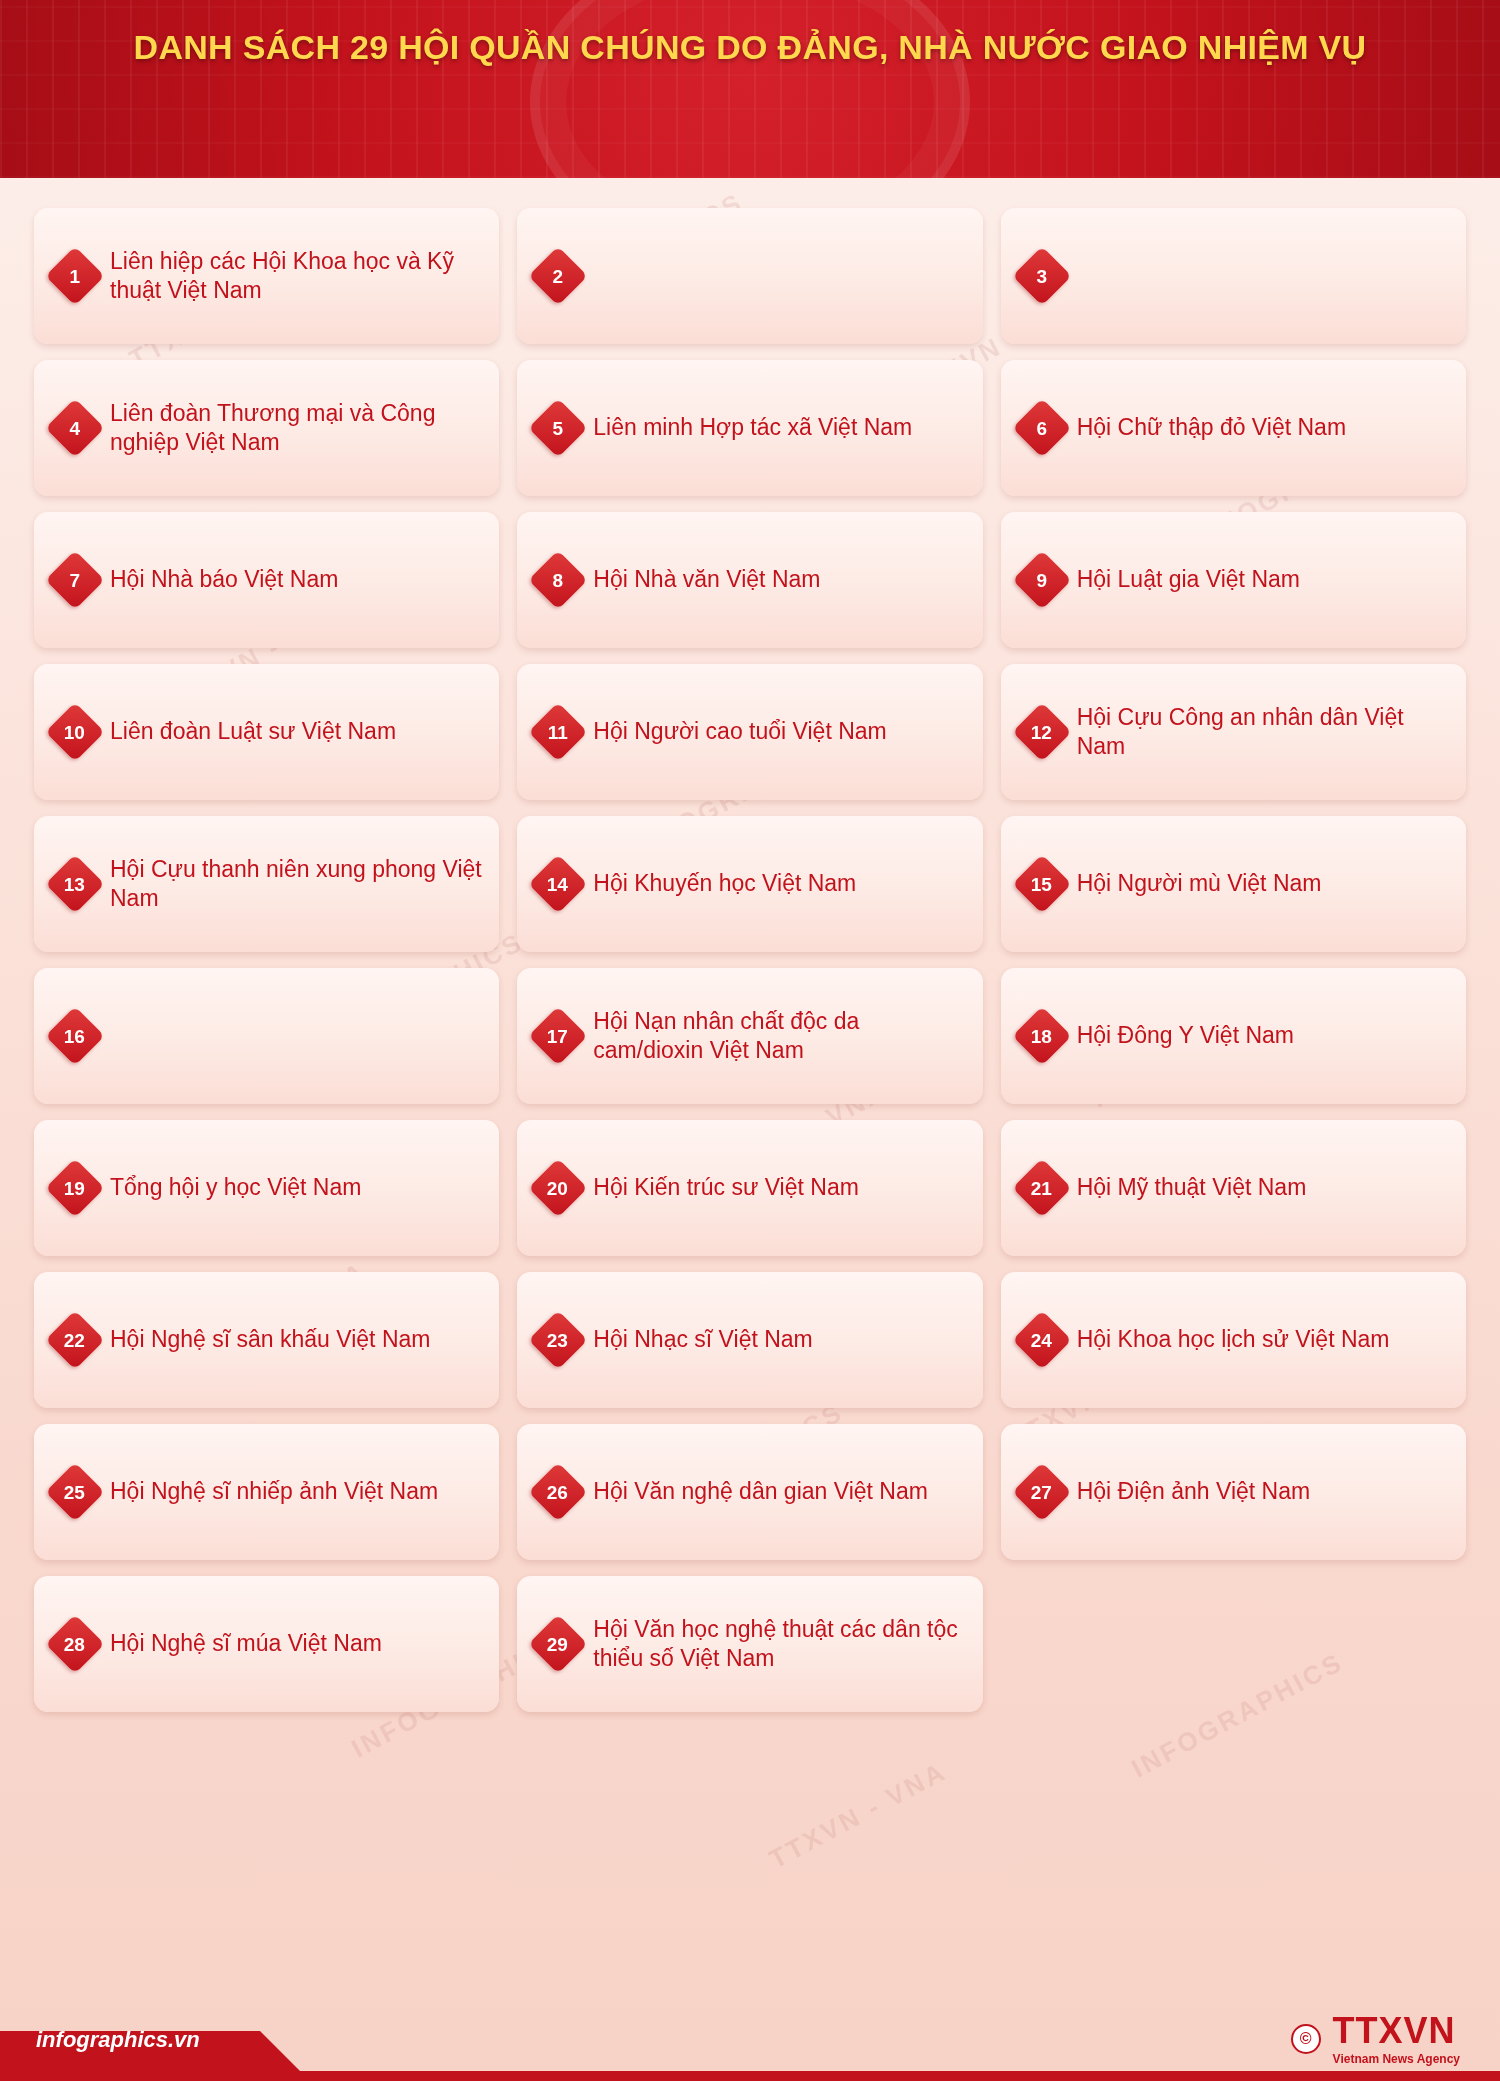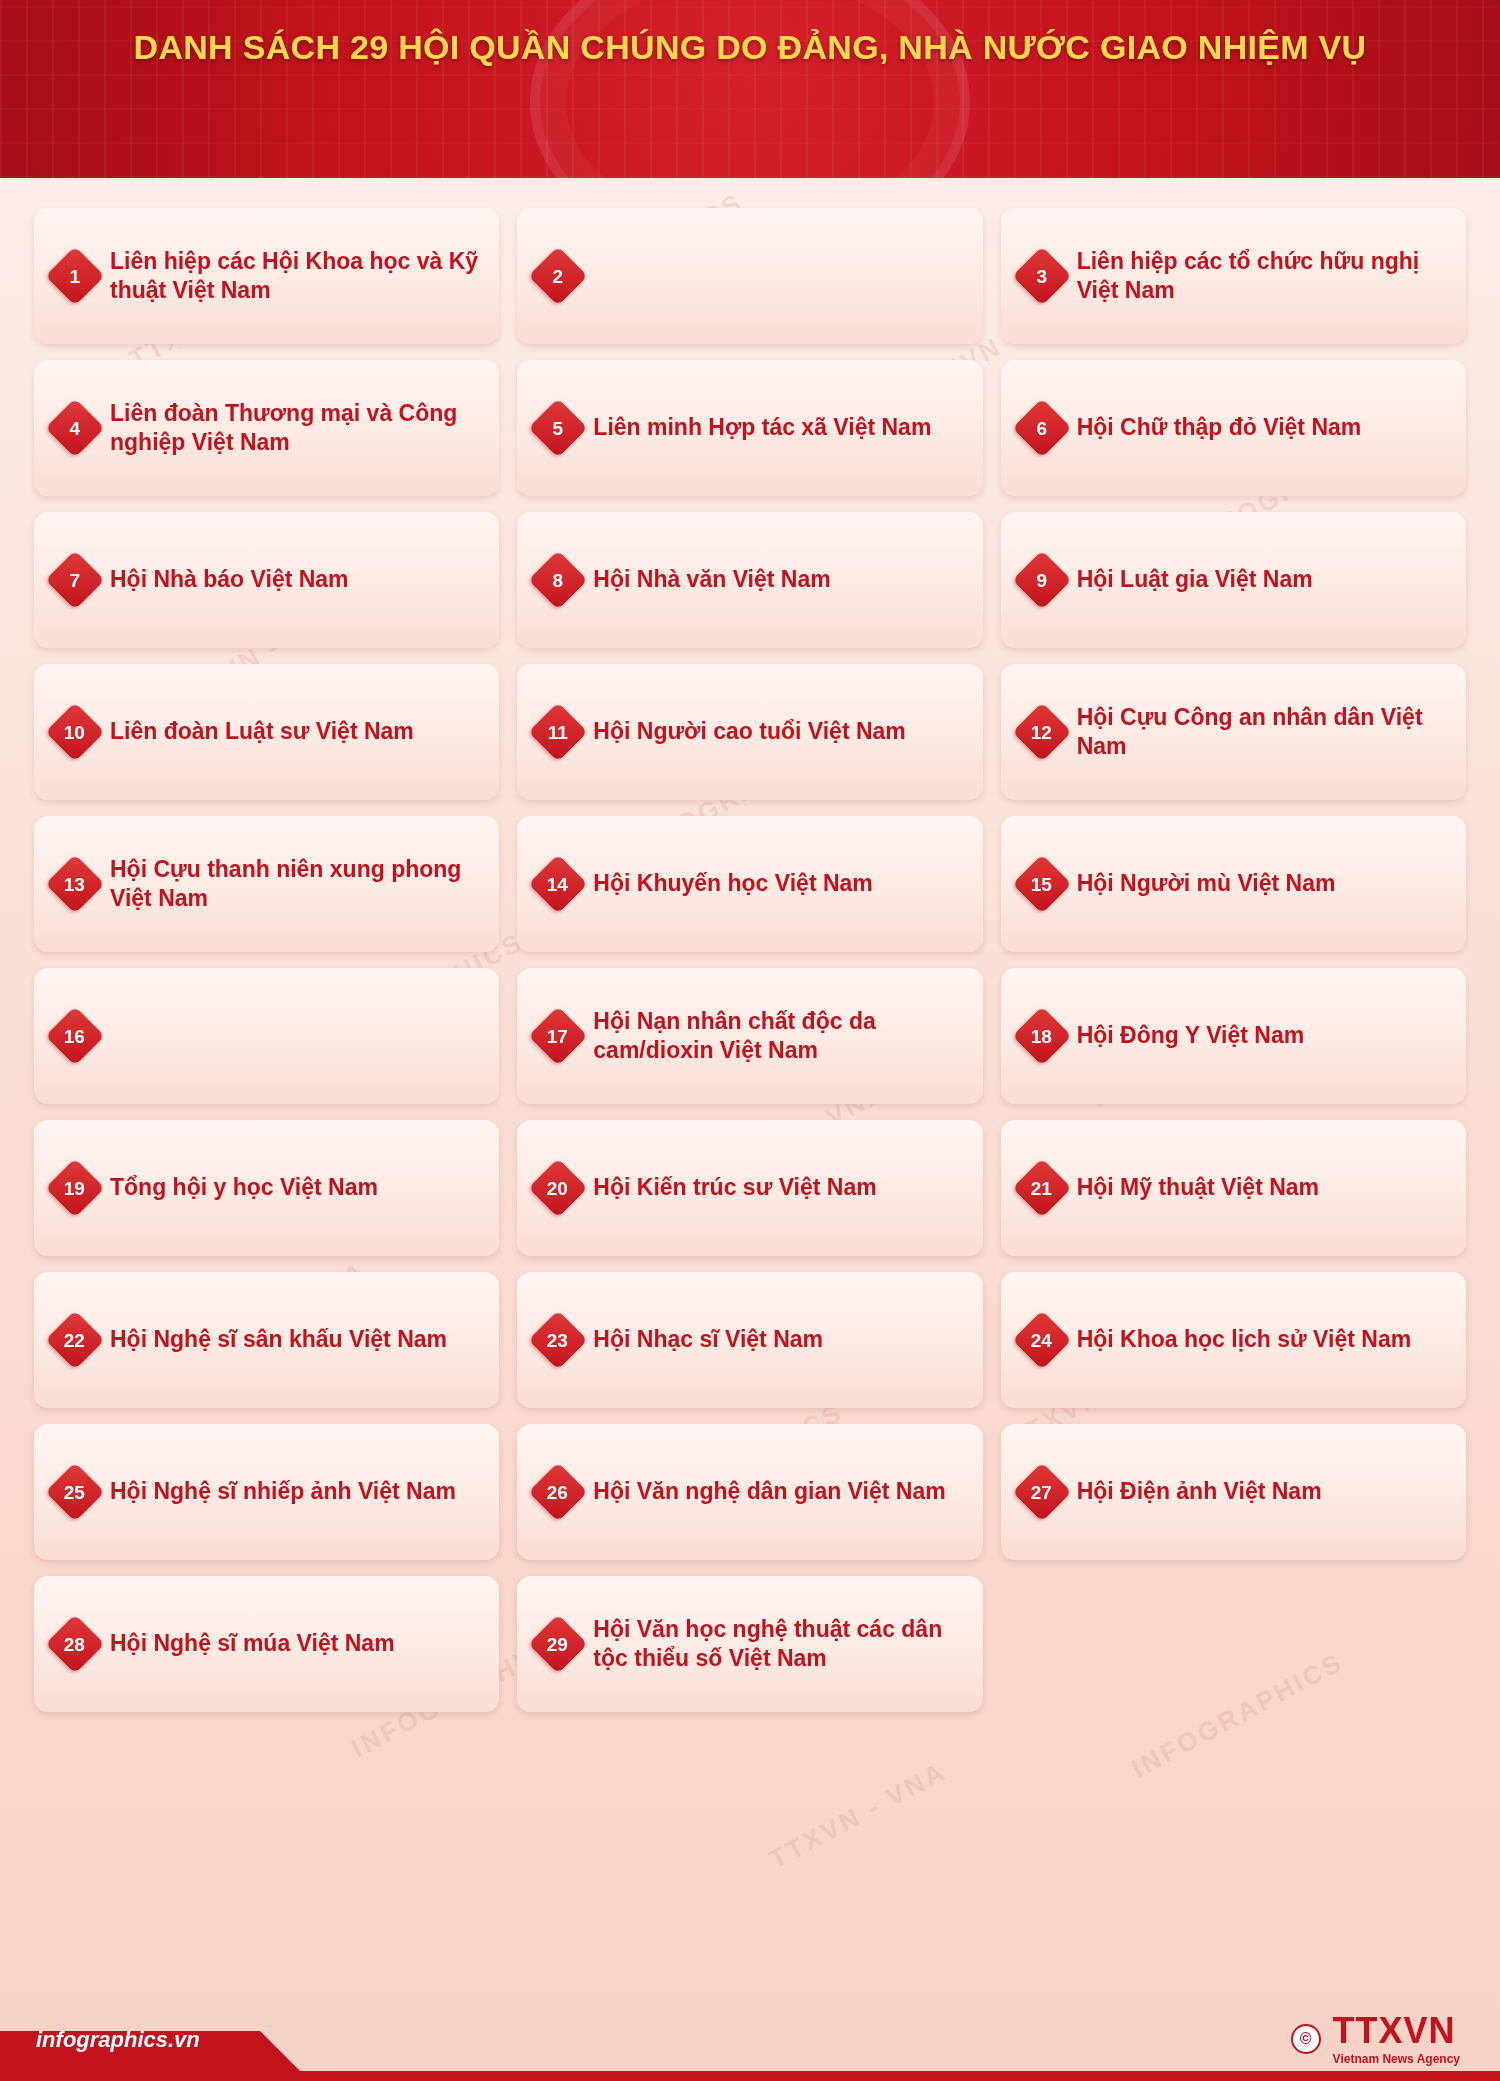--- a/index.html
+++ b/index.html
@@ -128,21 +128,21 @@
   .badge span {
     transform: rotate(-45deg);
     color: #ffffff;
     font-size: 19px;
     font-weight: bold;
     line-height: 1;
   }
   .card-label {
     color: #c2121c;
     font-size: 23px;
-    font-weight: bold;
+    font-weight: normal;
     line-height: 1.28;
   }
 
   
   #footer {
     position: absolute;
     left: 0;
     bottom: 0;
     width: 1500px;
     height: 62px;
@@ -253,21 +253,20 @@
       </div>
       <div class="card">
         <div class="badge">
           <span>2</span>
         </div>
       </div>
       <div class="card">
         <div class="badge">
           <span>3</span>
         </div>
-        <div class="card-label">Liên hiệp các tổ chức hữu nghị Việt Nam</div>
       </div>
       <div class="card">
         <div class="badge">
           <span>4</span>
         </div>
         <div class="card-label">Liên đoàn Thương mại và Công nghiệp Việt Nam</div>
       </div>
       <div class="card">
         <div class="badge">
           <span>5</span>

